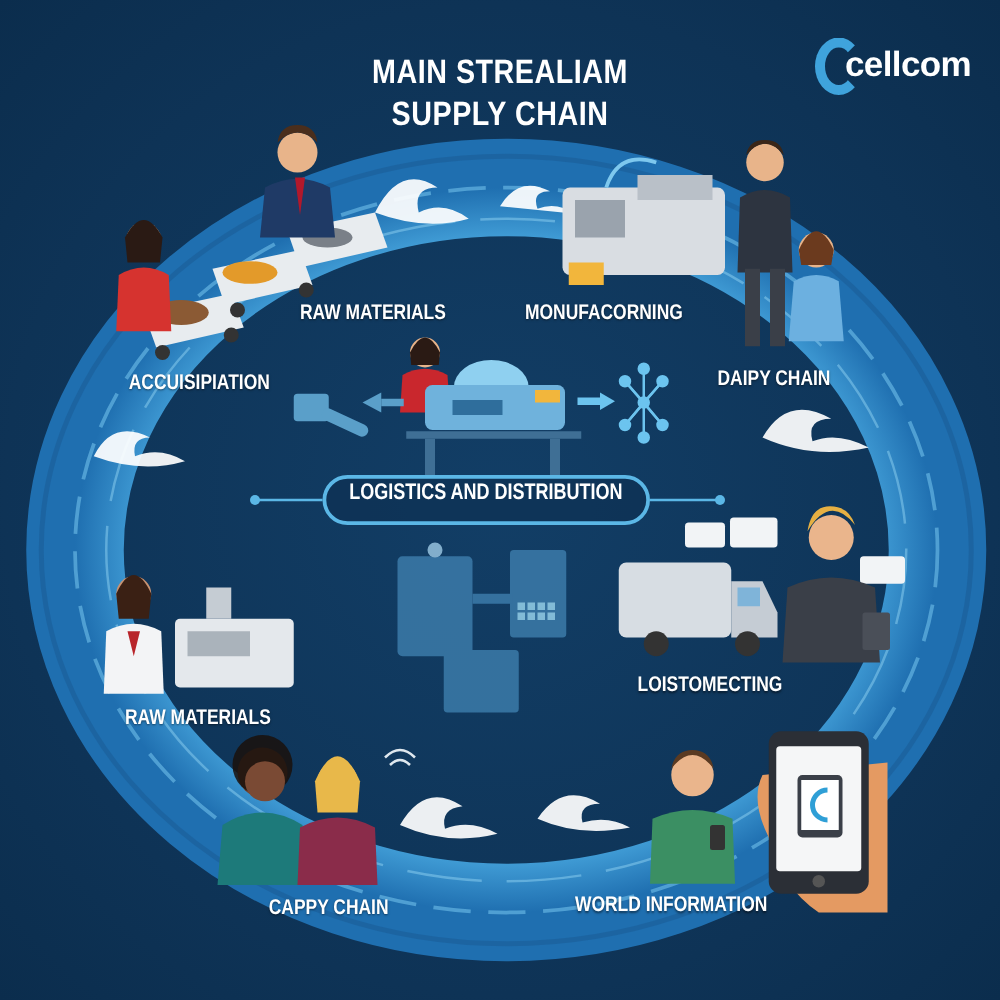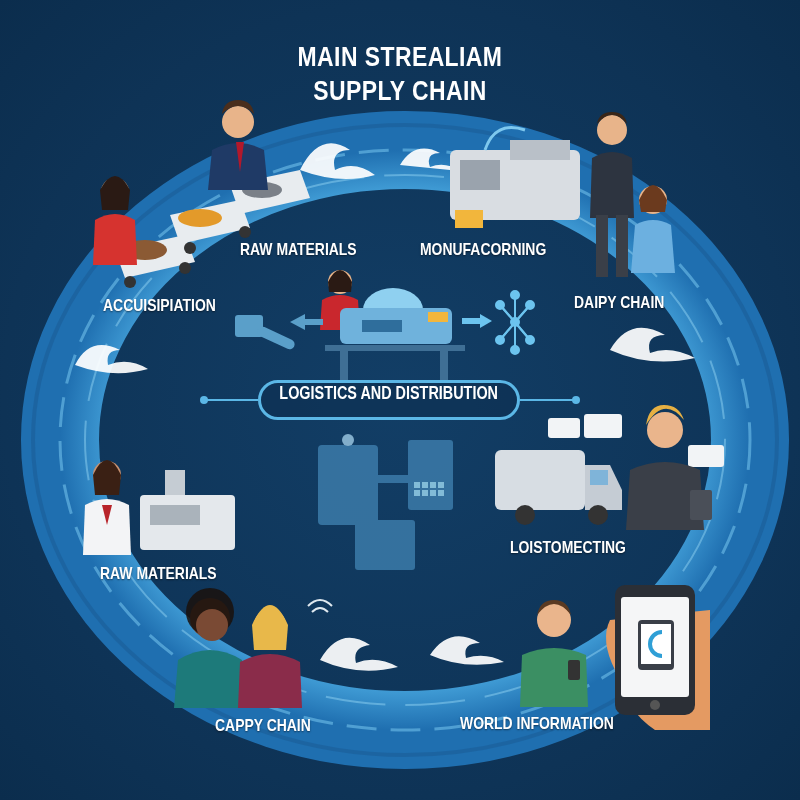--- a/index.html
+++ b/index.html
@@ -206,20 +206,24 @@
 
     <g stroke="#dfe8ef" stroke-width="2" fill="none">
       <path d="M312 612 q8 -8 16 0"></path>
       <path d="M308 606 q12 -12 24 0"></path>
     </g>
   </svg>
 
   <div class="title l1">MAIN STREALIAM</div>
   <div class="title l2">SUPPLY CHAIN</div>
 
+  <div class="logo">
+    <div class="logo-c"></div>
+    <div class="logo-text">cellcom</div>
+  </div>
 
   <div class="label" style="left:240px; top:240px;">RAW MATERIALS</div>
   <div class="label" style="left:420px; top:240px;">MONUFACORNING</div>
   <div class="label" style="left:574px; top:293px;">DAIPY CHAIN</div>
   <div class="label" style="left:103px; top:296px;">ACCUISIPIATION</div>
   <div class="label" style="left:100px; top:564px;">RAW MATERIALS</div>
   <div class="label" style="left:510px; top:538px;">LOISTOMECTING</div>
   <div class="label" style="left:215px; top:716px;">CAPPY CHAIN</div>
   <div class="label" style="left:460px; top:714px;">WORLD INFORMATION</div>
 

